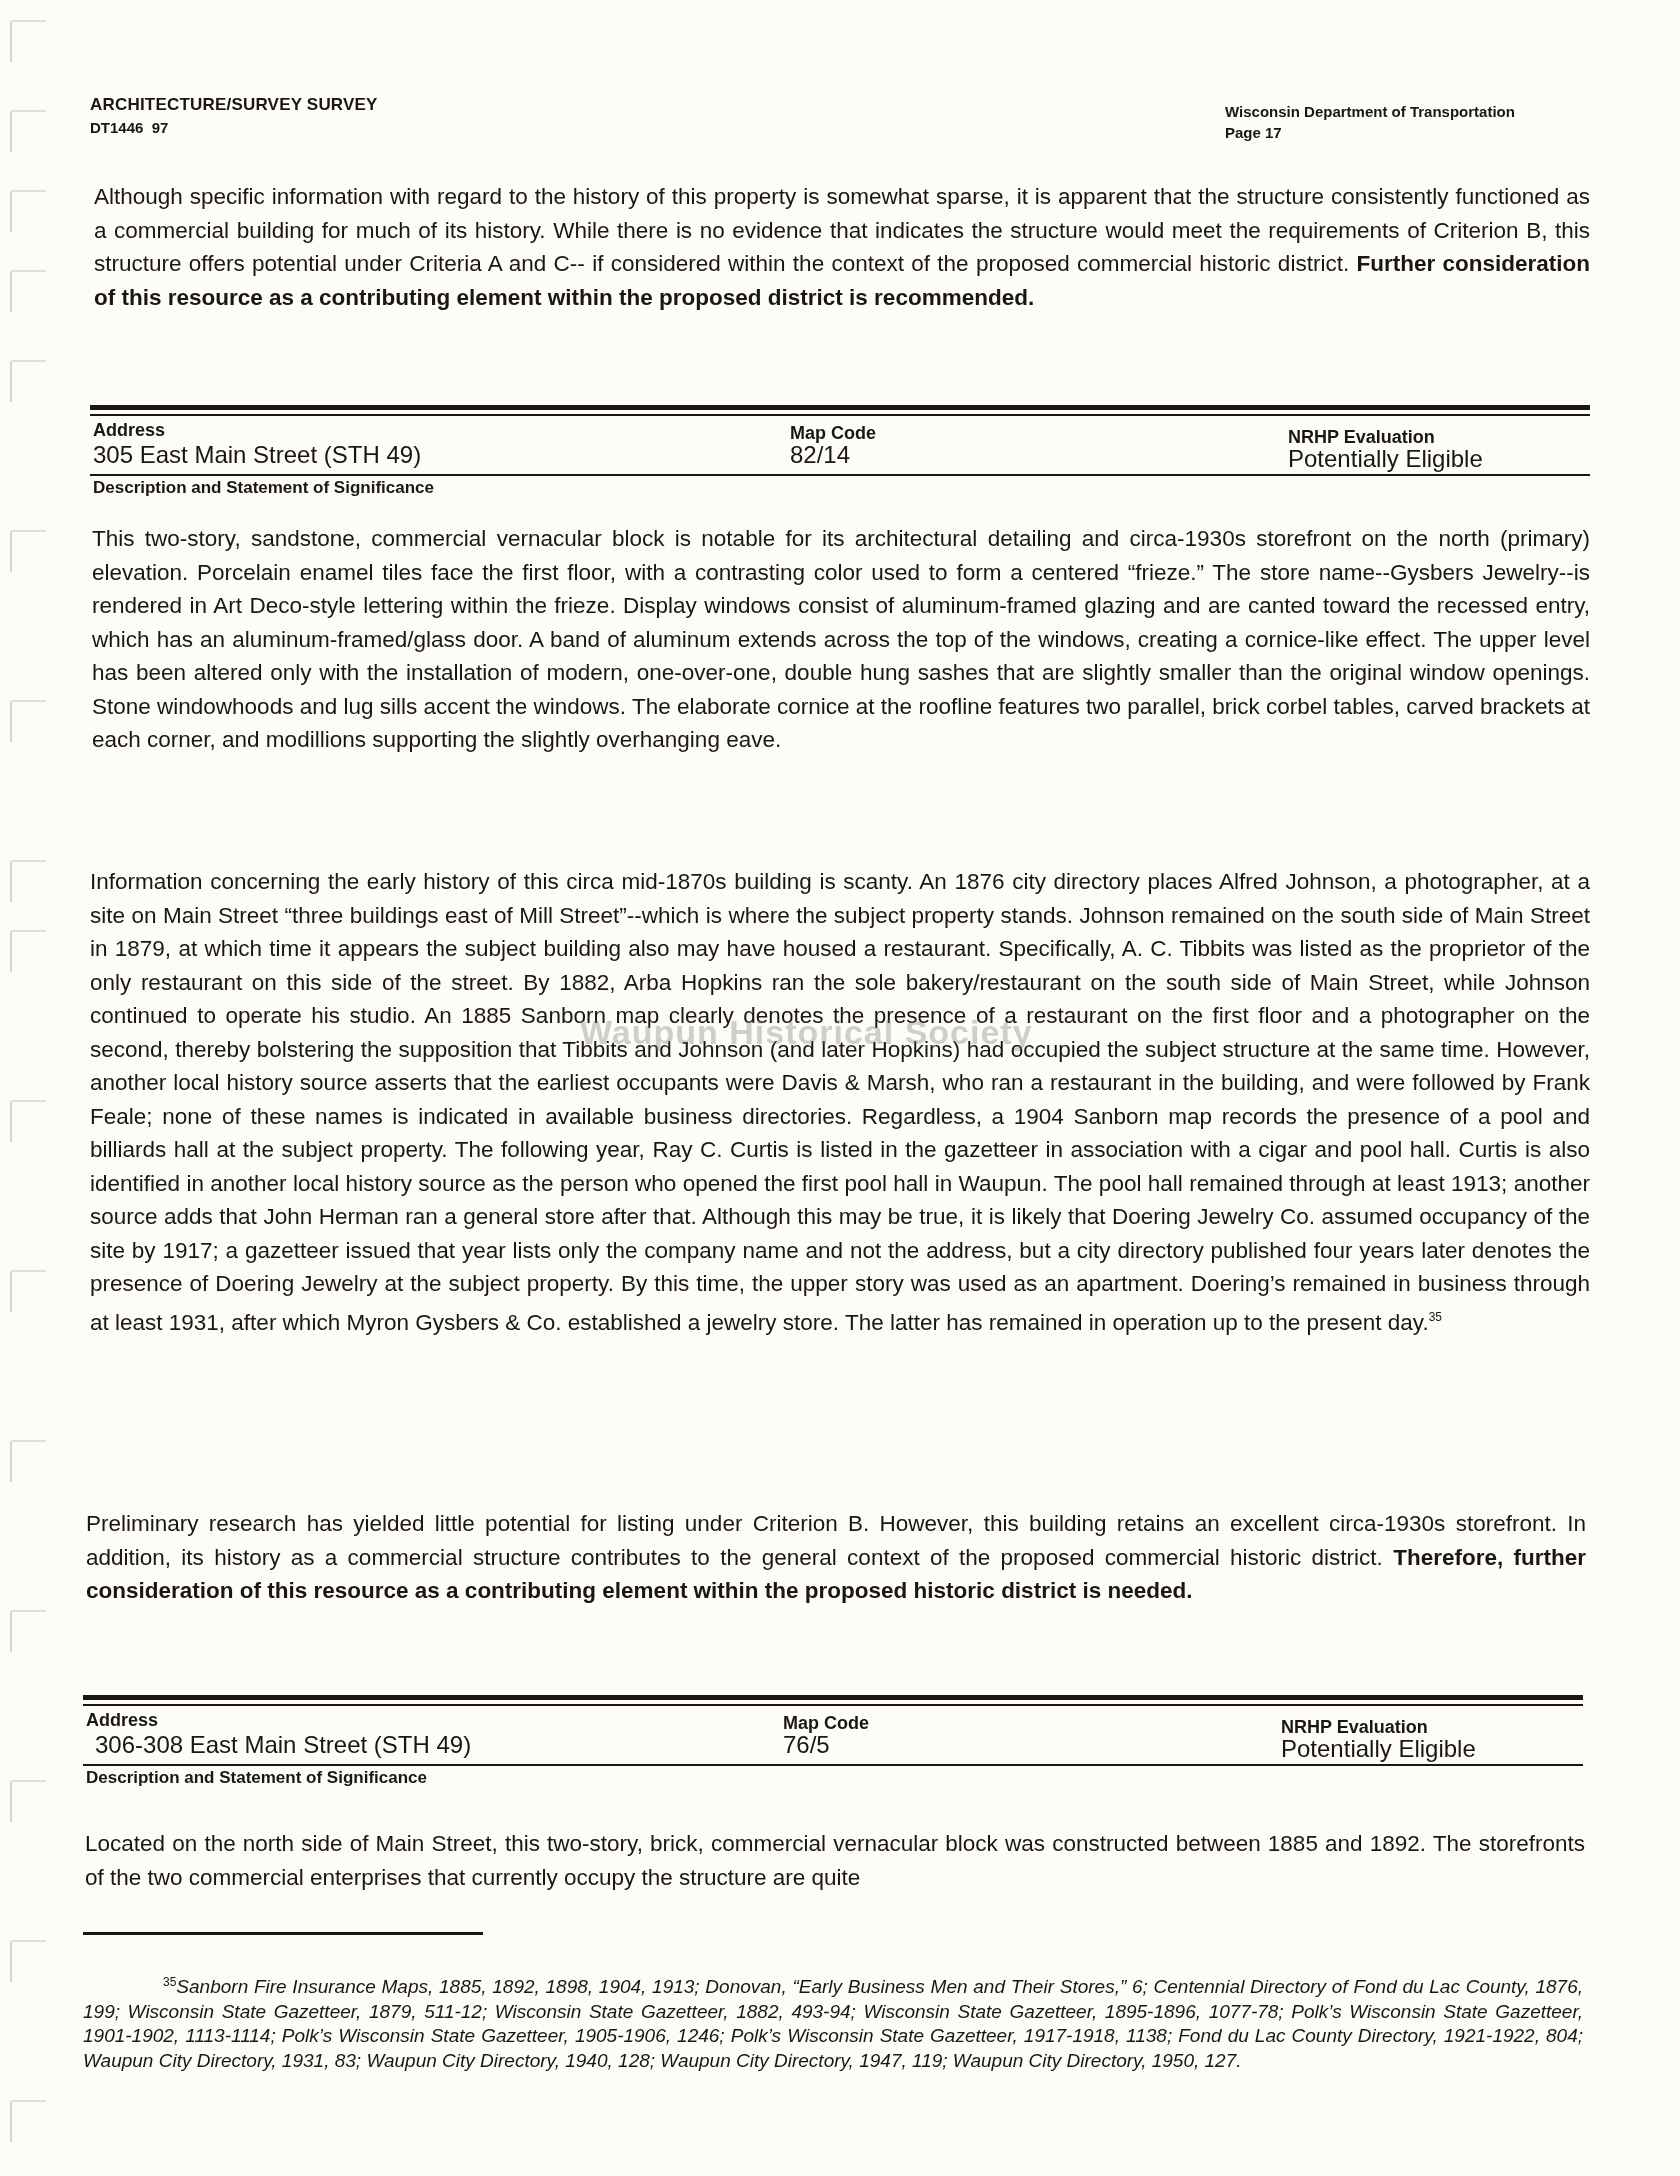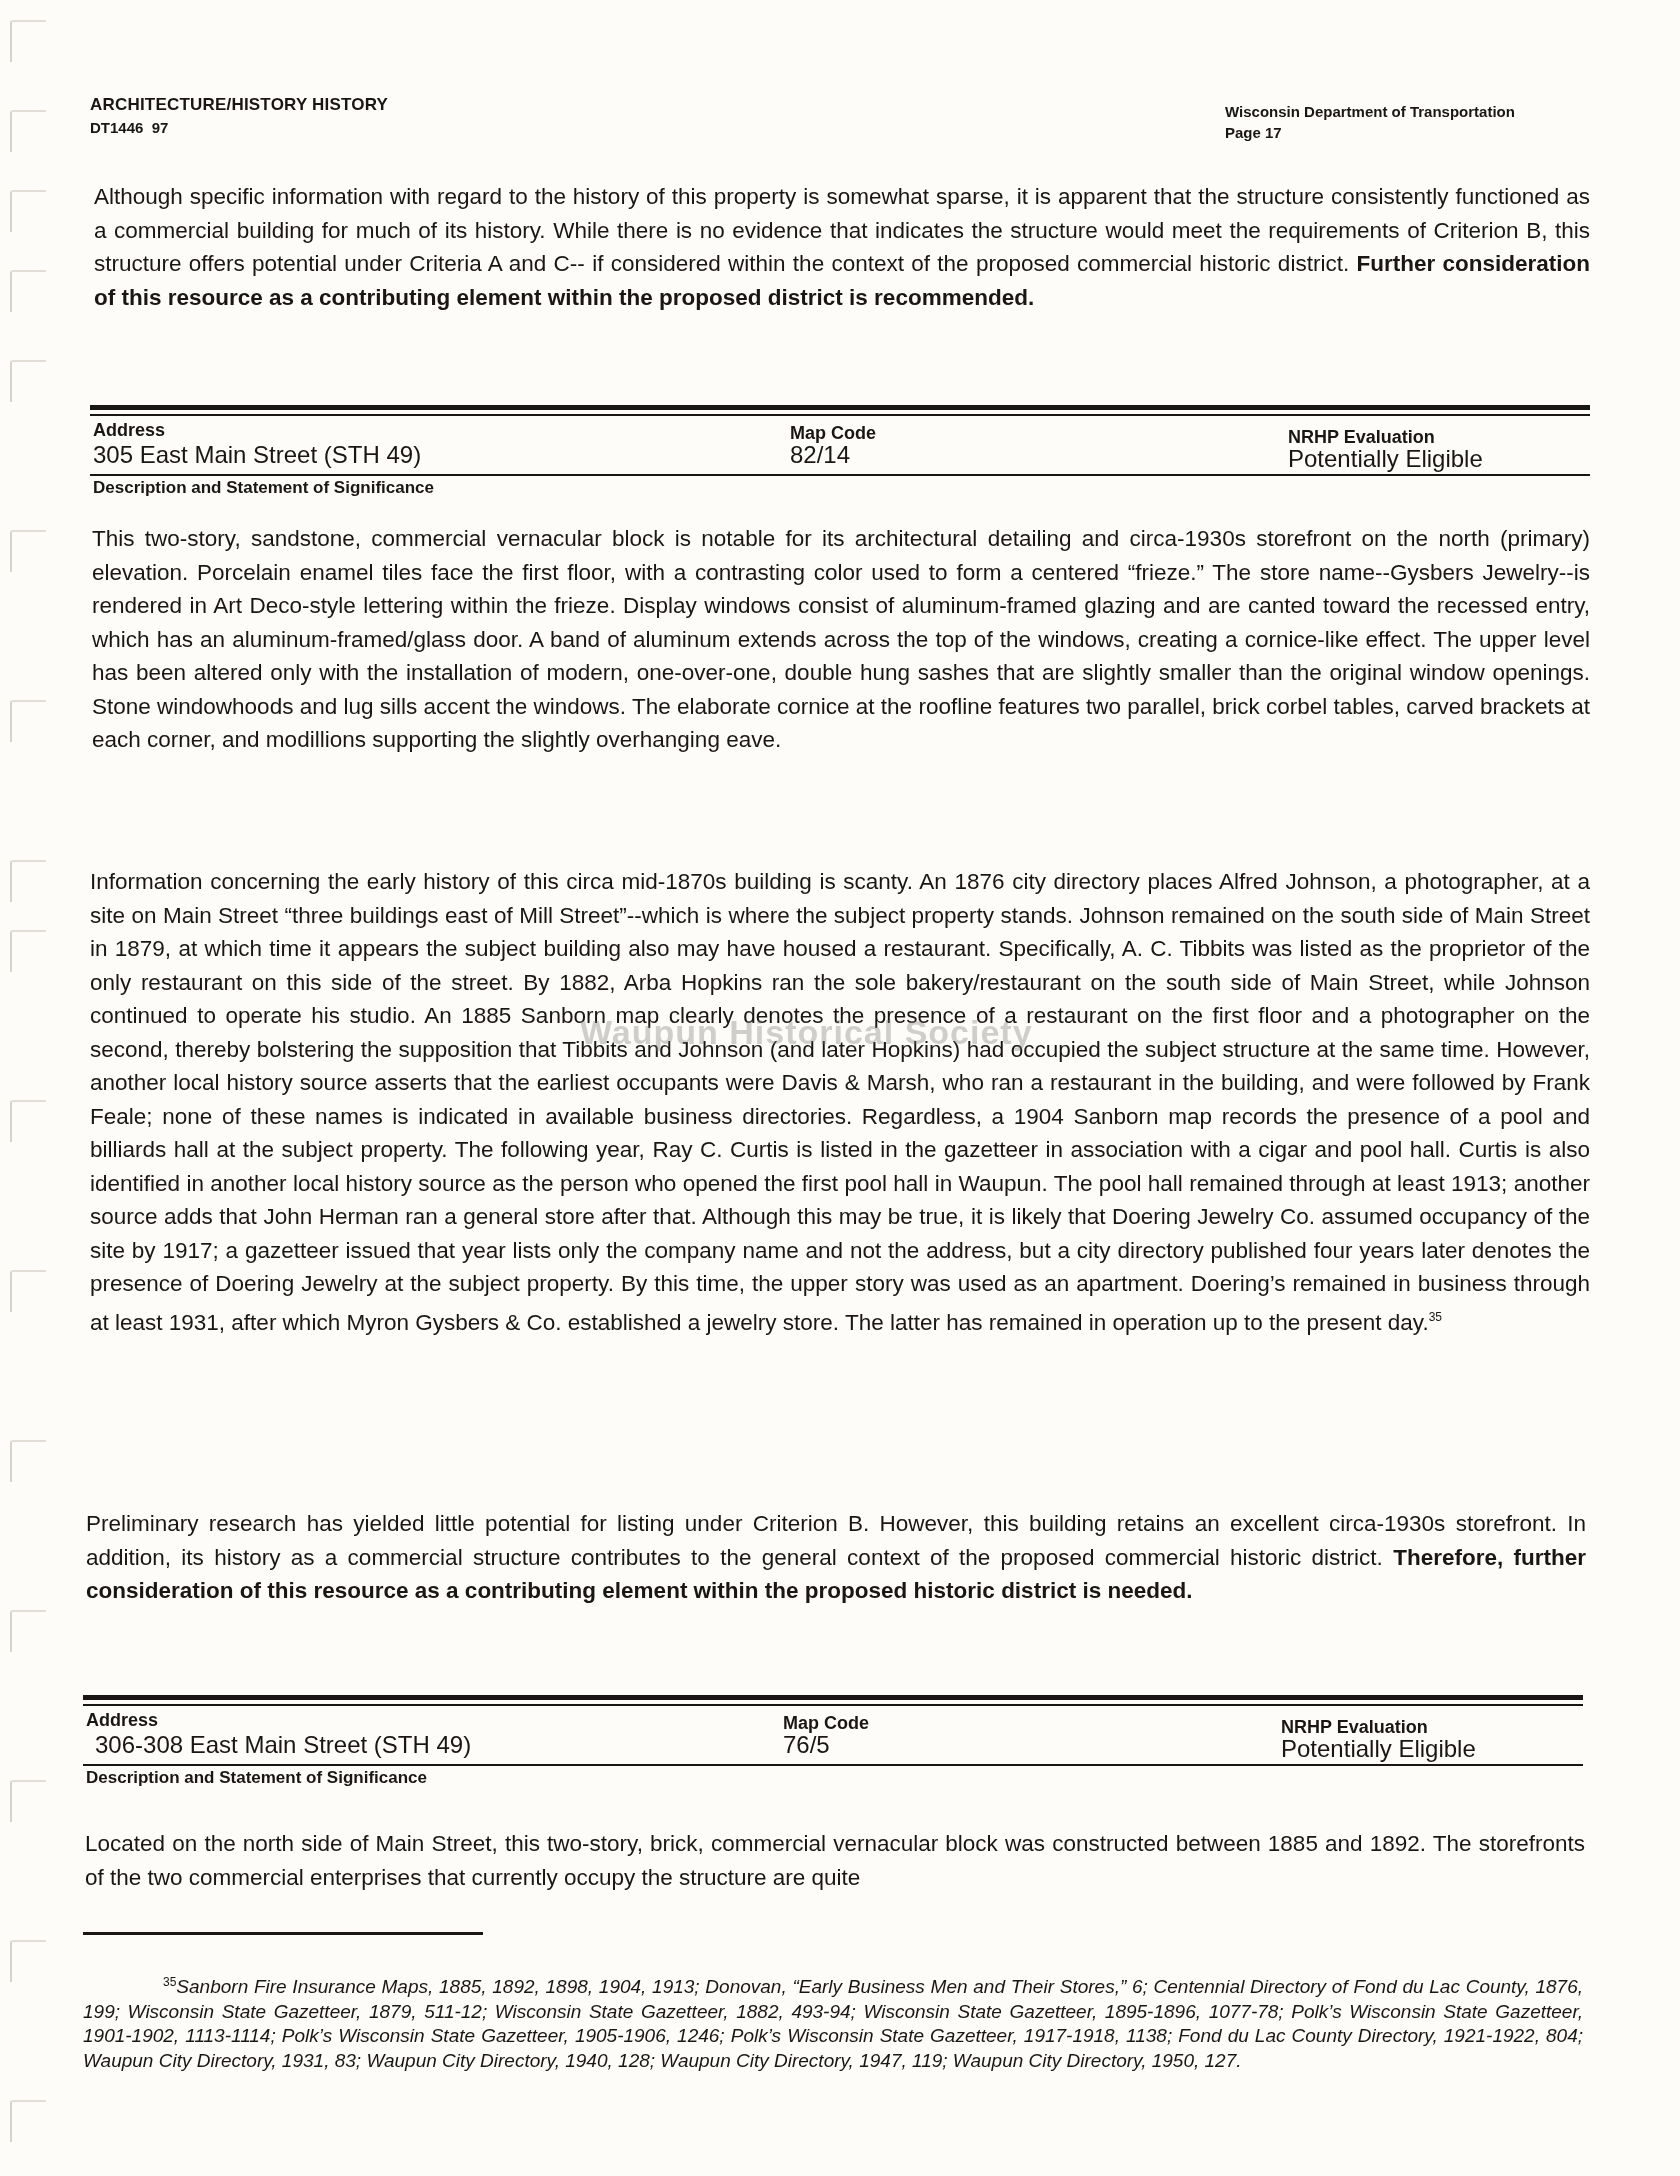--- a/index.html
+++ b/index.html
@@ -48,21 +48,21 @@
   <div class="mark" style="top:1270px"></div>
   <div class="mark" style="top:1440px"></div>
   <div class="mark" style="top:1610px"></div>
   <div class="mark" style="top:1780px"></div>
   <div class="mark" style="top:1940px"></div>
   <div class="mark" style="top:2100px"></div>
 </div>
 
 <div class="page">
   <div class="hdr-left">
-    <div class="hdr-title">ARCHITECTURE/HISTORY HISTORY</div>
+    <div class="hdr-title">ARCHITECTURE/SURVEY SURVEY</div>
     <div class="hdr-sub" style="white-space:pre">DT1446  97</div>
   </div>
   <div class="hdr-right">
     <div class="l1">Wisconsin Department of Transportation</div>
     <div class="l2">Page 17</div>
   </div>
 
   <p class="para" style="position:absolute; top:85px; left:4px; width:1496px;"><span>Although specific information with regard to the history of this property is somewhat sparse, it is apparent that the structure consistently functioned as a commercial building for much of its history. While there is no evidence that indicates the structure would meet the requirements of Criterion B, this structure offers potential under Criteria A and C-- if considered within the context of the proposed commercial historic district. </span><b>Further consideration of this resource as a contributing element within the proposed district is recommended.</b></p>
 
   <div class="entry" style="top:310px;">

